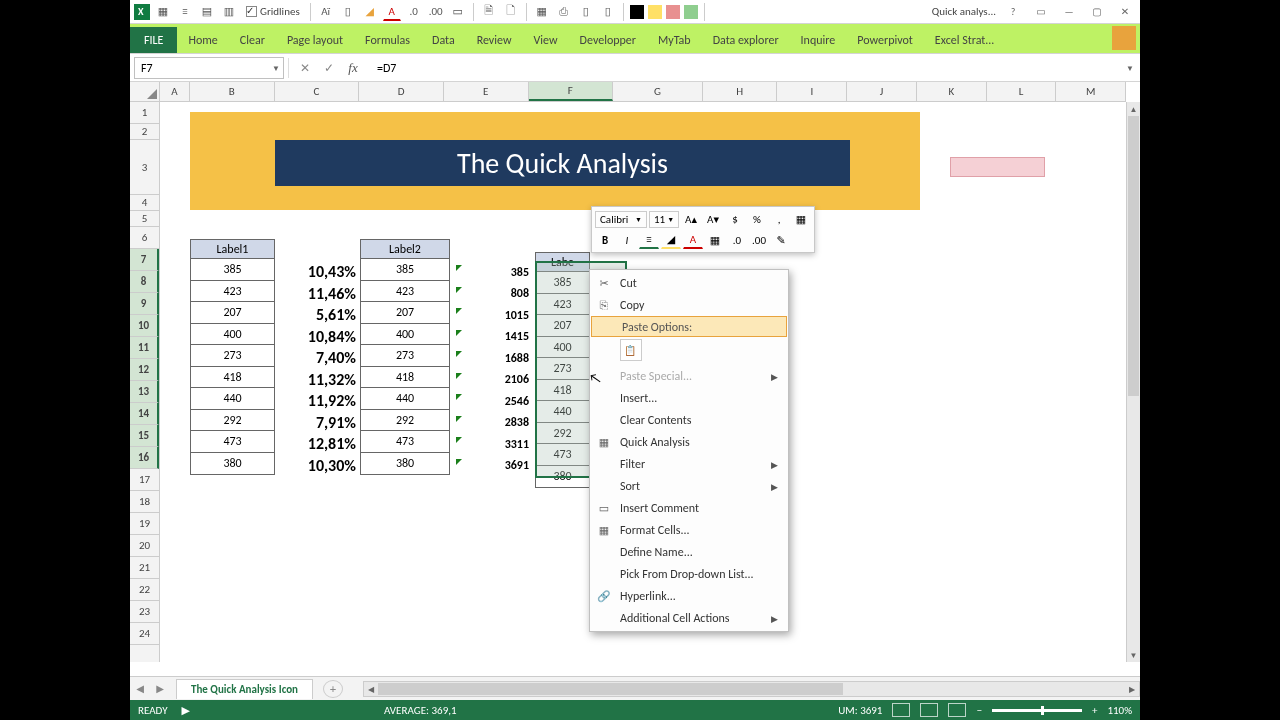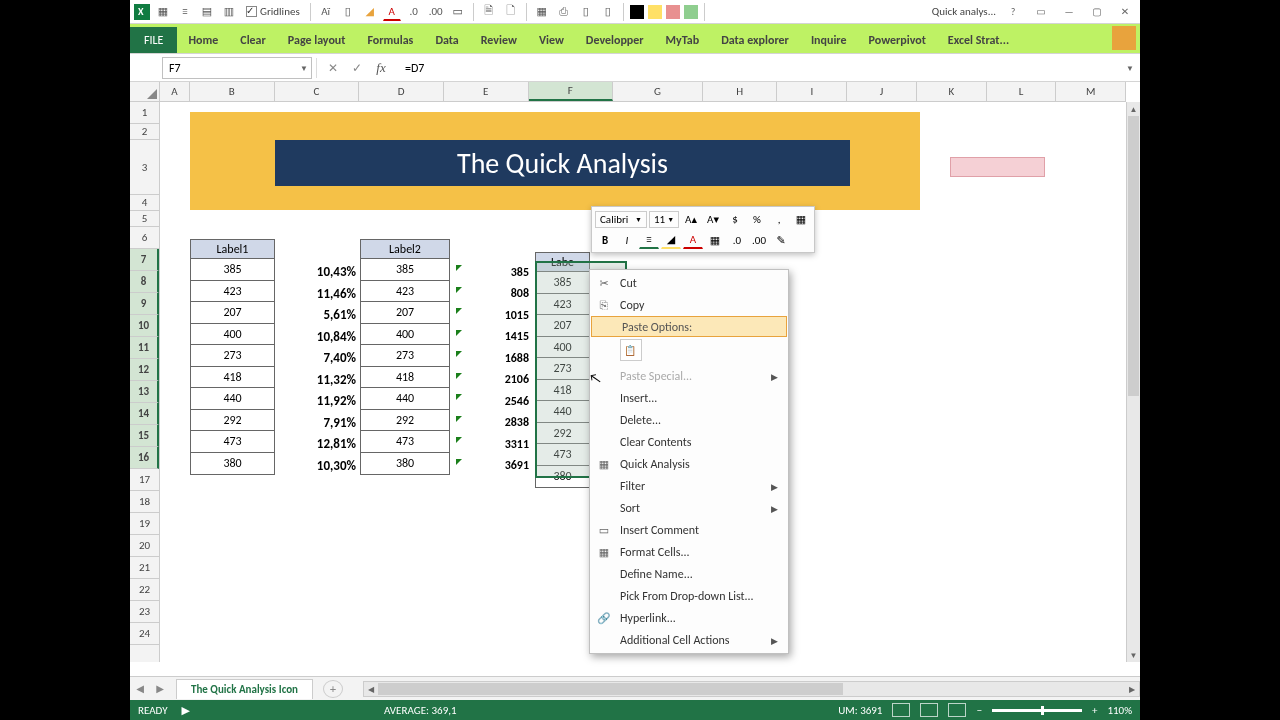--- a/index.html
+++ b/index.html
@@ -14,27 +14,27 @@
 .qat .gridlines-group { display:flex; align-items:center; gap:3px; margin:0 4px; }
 .qat .chk { width:11px; height:11px; border:1px solid #888; background:#fff; position:relative; }
 .qat .chk.checked::after { content:"✓"; position:absolute; top:-3px; left:-1px; font-size:10px; color:#333; }
 .qat .sep { width:1px; height:18px; background:#ccc; margin:0 2px; }
 .qat .swatch { width:14px; height:14px; }
 .qat .title-area { margin-left:auto; display:flex; align-items:center; gap:6px; }
 .qat .winbtn { width:22px; height:18px; display:flex; align-items:center; justify-content:center; font-size:10px; color:#666; }
 
 
 .ribbon { height:30px; background:#bef264; border-bottom:1px solid #d4d4d4; display:flex; align-items:flex-end; font-size:12px; }
-.ribbon .tab { padding:6px 11px; color:#444; cursor:default;font-weight:bold; }
+.ribbon .tab { padding:6px 11px; color:#444; cursor:default; }
 .ribbon .tab.file { background:#217346; color:#fff; font-weight:normal; padding:6px 14px; }
 .ribbon .spacer { flex:1; }
 .ribbon .corner { width:24px; height:24px; background:#e8a33d; margin:3px 4px; }
 
 
-.fbar { height:28px; border-bottom:1px solid #d4d4d4; display:flex; align-items:center; font-size:12px;padding-left:28px; }
+.fbar { height:28px; border-bottom:1px solid #d4d4d4; display:flex; align-items:center; font-size:12px; }
 .fbar .namebox { width:150px; height:22px; border:1px solid #c0c0c0; margin:0 4px; display:flex; align-items:center; padding:0 6px; position:relative; }
 .fbar .namebox .dd { position:absolute; right:3px; font-size:8px; color:#666; }
 .fbar .fbtns { display:flex; gap:4px; padding:0 6px; border-left:1px solid #ddd; }
 .fbar .fbtn { width:20px; height:20px; display:flex; align-items:center; justify-content:center; font-size:12px; color:#888; }
 .fbar .fx { font-style:italic; font-family:serif; font-size:13px; color:#555; }
 .fbar .formula-input { flex:1; padding:0 8px; height:22px; border:none; outline:none; font-size:12px; }
 .fbar .expand { width:20px; text-align:center; font-size:8px; color:#666; }
 
 
 .grid-wrap { flex:1; position:relative; overflow:hidden; background:#fff; }
@@ -54,21 +54,21 @@
 .banner { position:absolute; background:#f5c147; }
 .title-box { position:absolute; background:#1f3a5f; color:#fff; display:flex; align-items:center; justify-content:center; font-size:28px; font-weight:normal; }
 .pink-box { position:absolute; background:#f5d0d5; border:1px solid #e0a0a8; }
 
 
 .dt { position:absolute; border:1px solid #666; }
 .dt .dh { background:#d0d8e8; text-align:center; font-size:12px; padding:2px 0; border-bottom:1px solid #666; font-weight:normal; }
 .dt .dr { height:21.5px; border-bottom:1px solid #666; display:flex; align-items:center; justify-content:center; font-size:12px; }
 .dt .dr:last-child { border-bottom:none; }
 .pct-col { position:absolute; }
-.pct-col .pr { height:21.5px; display:flex; align-items:center; justify-content:flex-end; font-size:13px; font-weight:bold; padding-right:4px; }
+.pct-col .pr { height:21.5px; display:flex; align-items:center; justify-content:flex-end; font-size:16px; font-weight:bold; padding-right:4px; }
 .sum-col { position:absolute; }
 .sum-col .sr { height:21.5px; display:flex; align-items:center; justify-content:flex-end; font-size:12px; font-weight:bold; padding-right:4px; position:relative; }
 .sum-col .sr::before { content:""; position:absolute; left:-6px; top:2px; border:5px solid transparent; border-left-color:#1a7f1a; border-top-color:#1a7f1a; width:0; height:0; transform:scale(0.6); }
 
 
 .sel-range { position:absolute; border:2px solid #217346; background:rgba(180,200,190,0.35); pointer-events:none; }
 .sel-range .handle { position:absolute; right:-3px; bottom:-3px; width:6px; height:6px; background:#217346; }
 
 
 .callout { position:absolute; background:linear-gradient(#b8d0e8,#9abdd9); border:1px solid #7fa8c9; border-radius:18px; display:flex; align-items:center; justify-content:center; font-size:32px; font-weight:bold; color:#222; }
@@ -367,23 +367,20 @@
         <div class="lbl hov" style="background:#fce8b8;border:1px solid #e8a33d;margin:0 1px;">Paste Options:</div>
         <div class="paste-icons"><div class="pi">📋</div></div>
         <div class="mi disabled">
             <span>Paste Special...</span>
             <span class="arrow">▶</span>
           </div>
         <div class="mi">
             <span>Insert...</span>
           </div>
         <div class="mi">
-            <span>Delete...</span>
-          </div>
-        <div class="mi">
             <span>Clear Contents</span>
           </div>
         <div class="mi">
             <span class="mic">▦</span>
             <span>Quick Analysis</span>
           </div>
         <div class="mi">
             <span>Filter</span>
             <span class="arrow">▶</span>
           </div>

